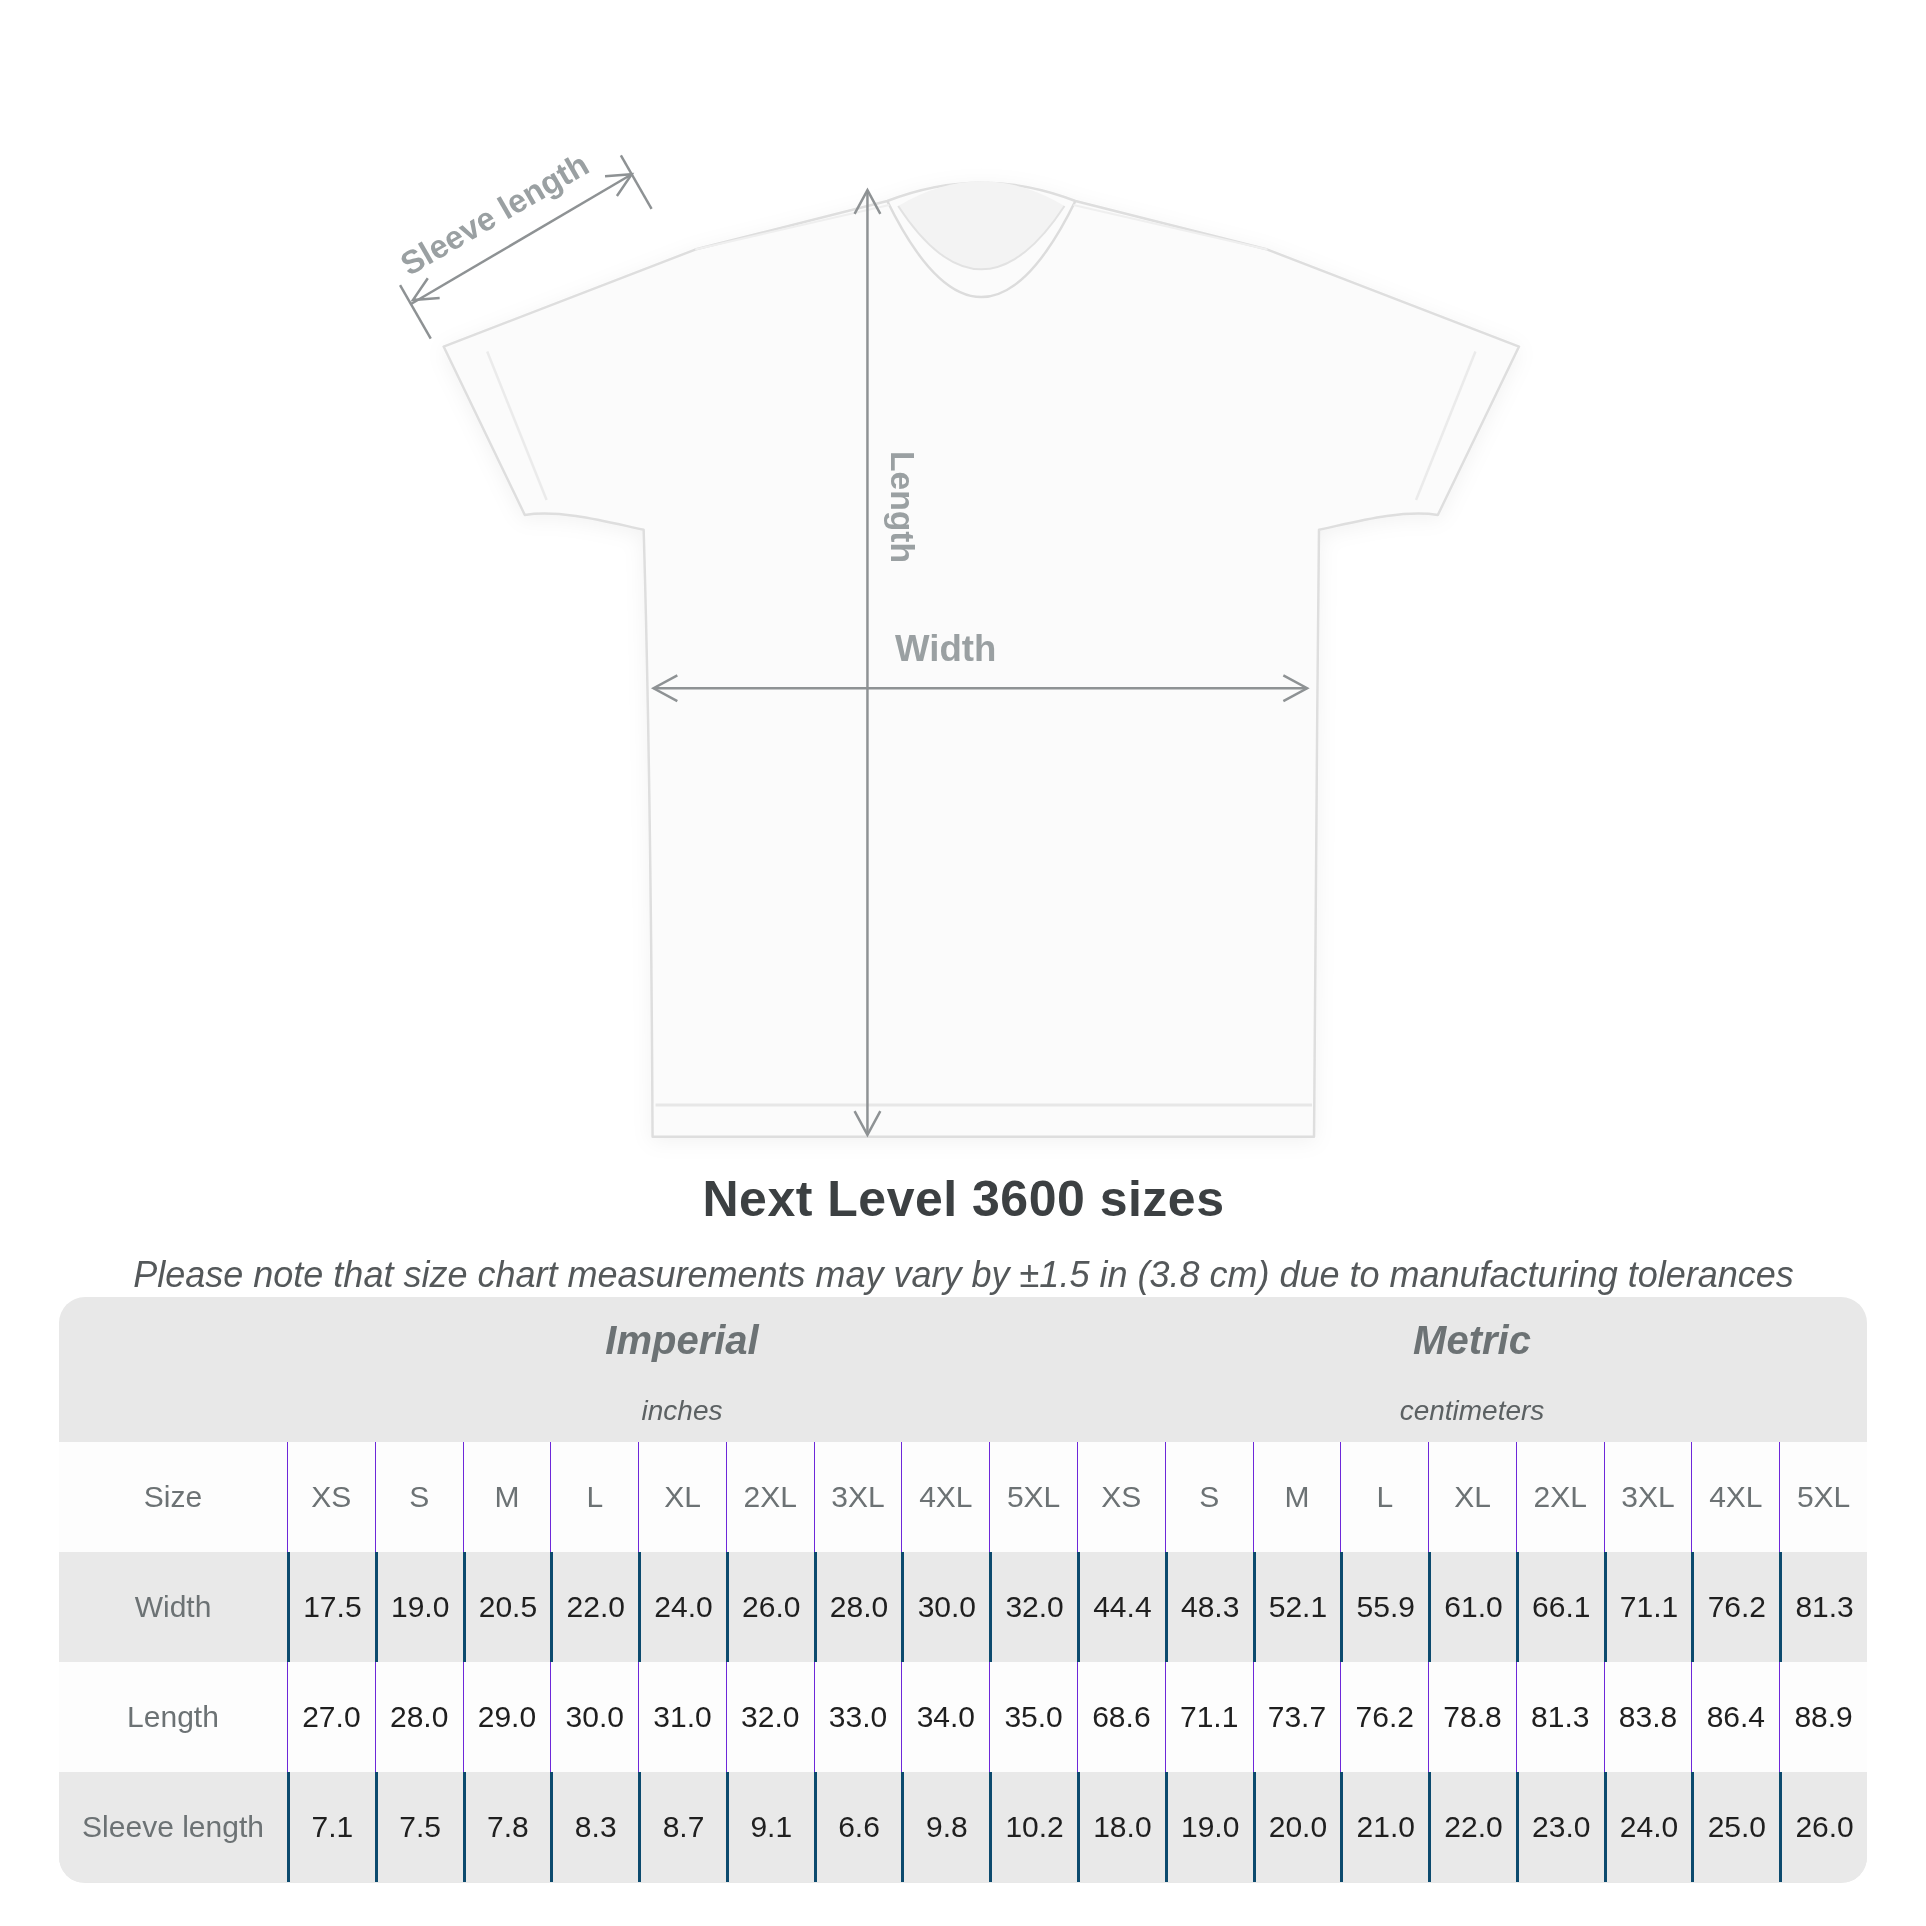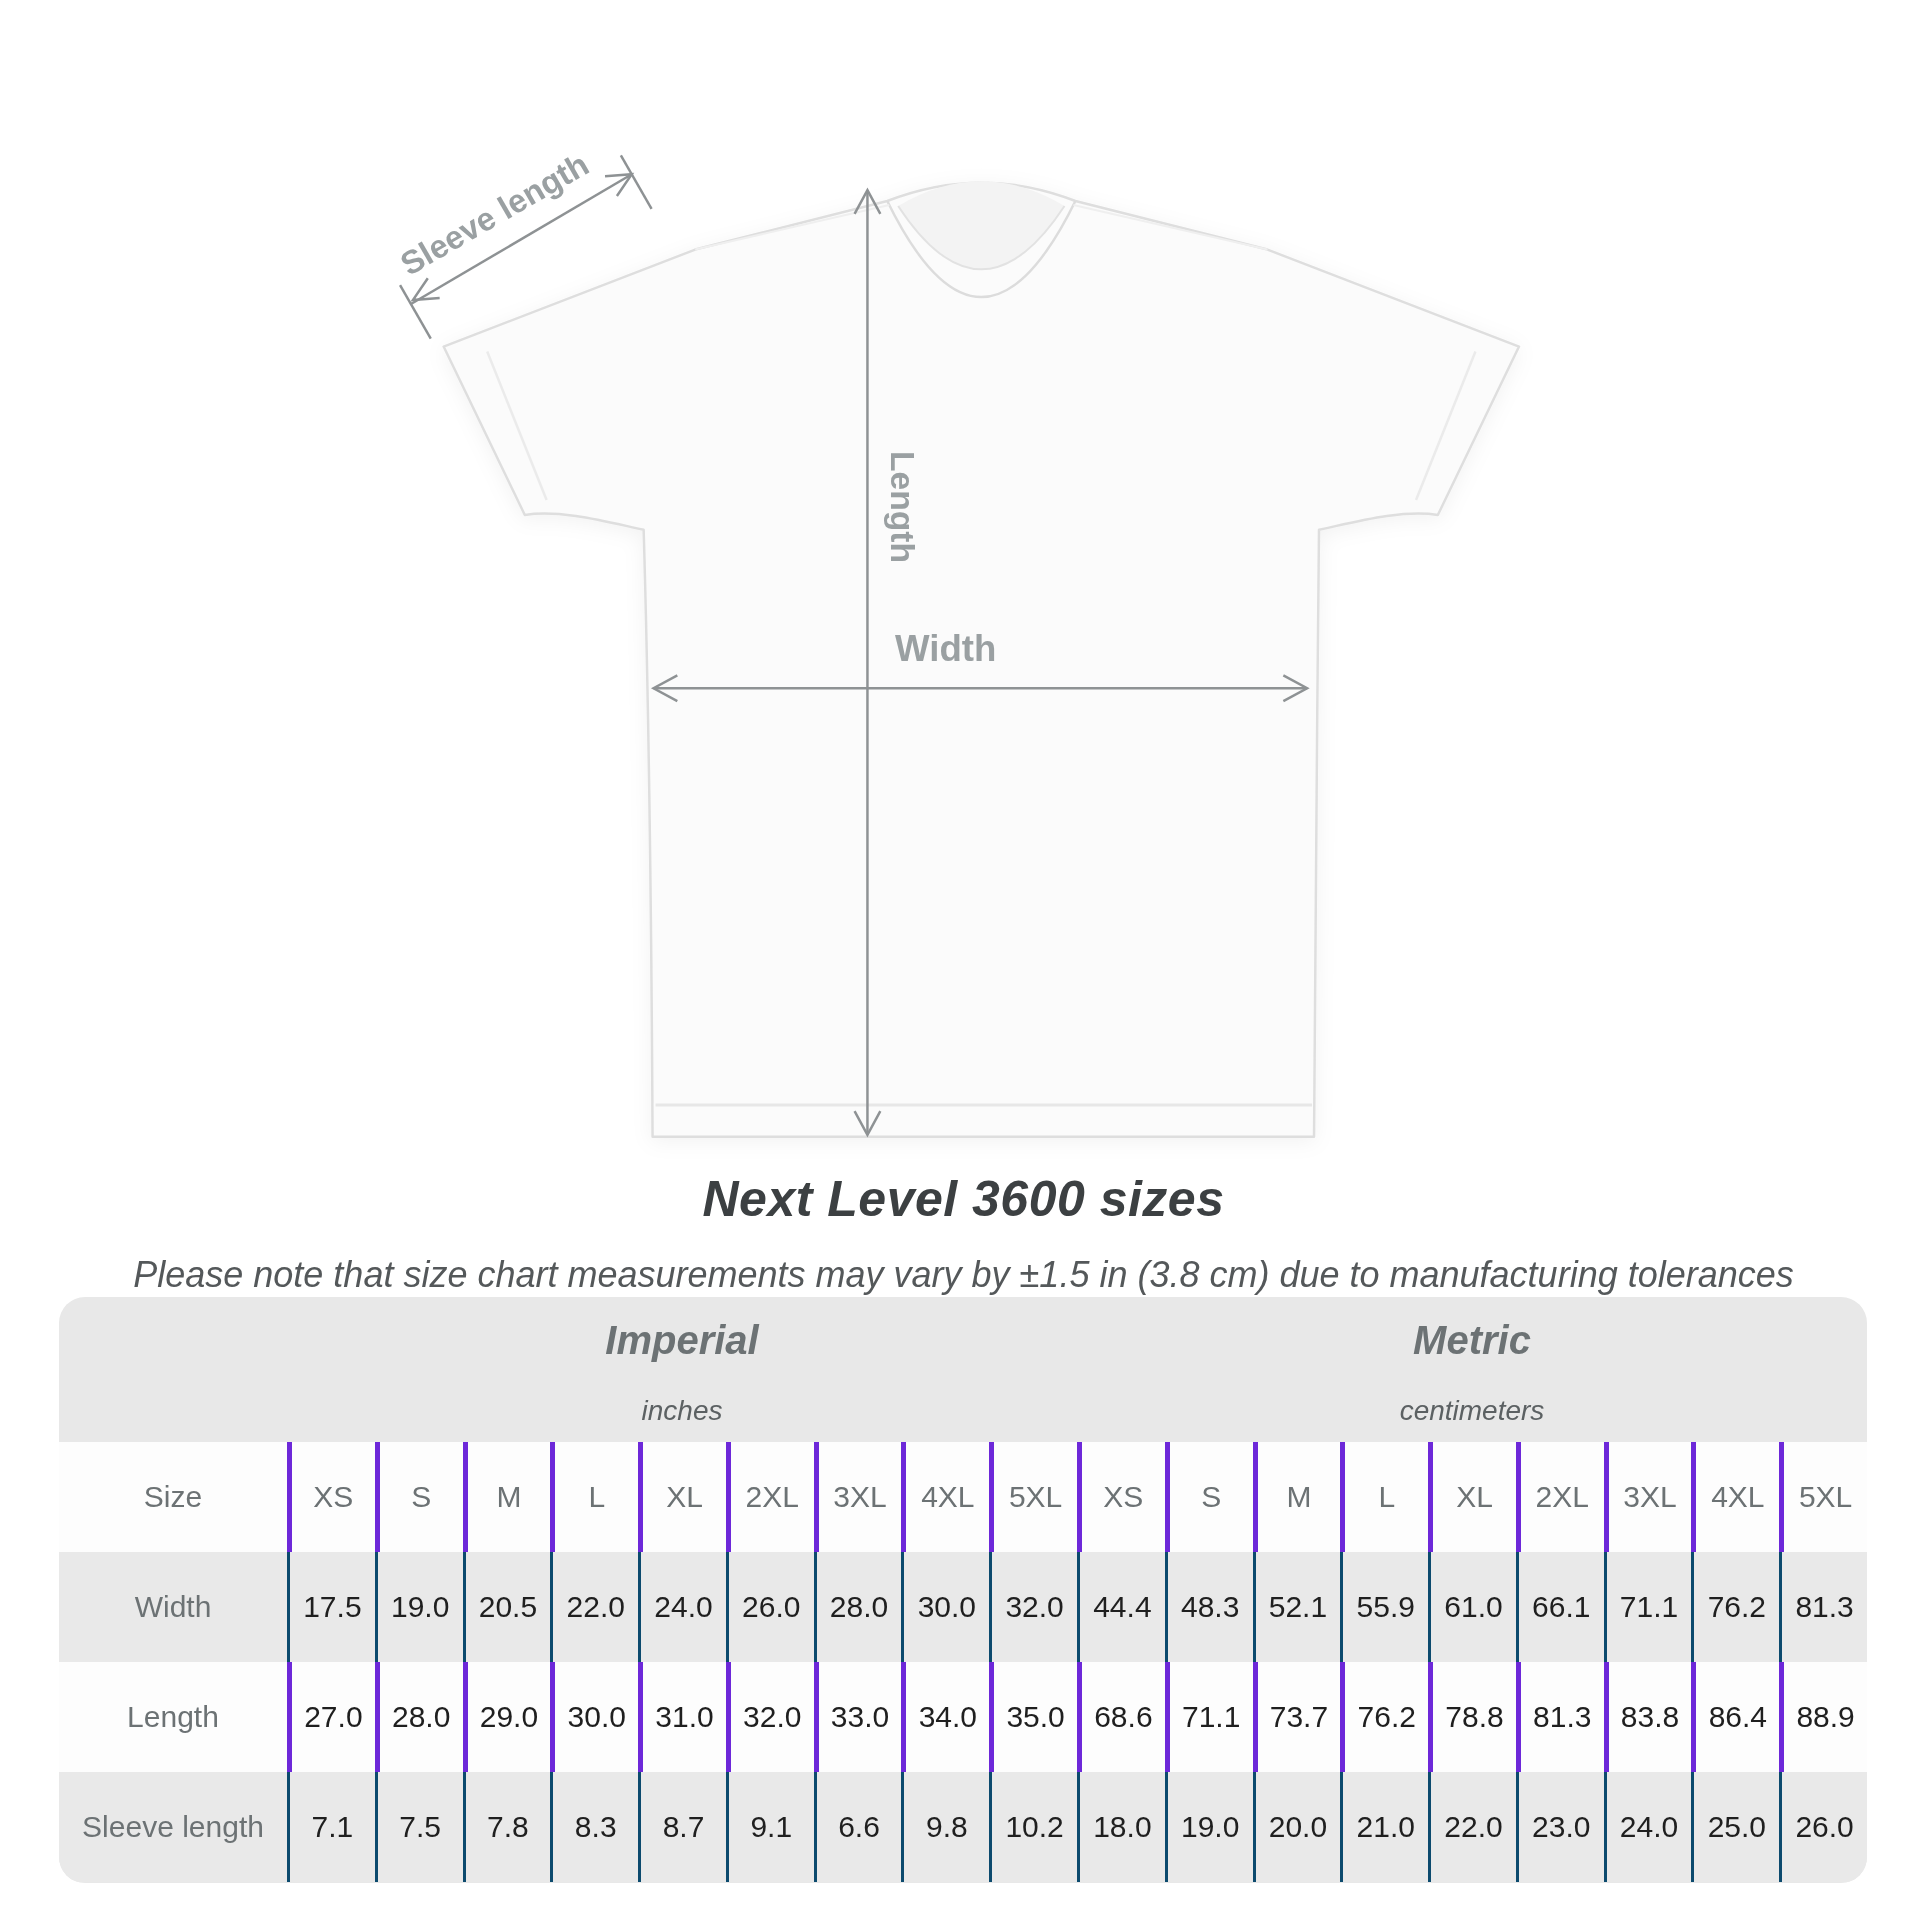--- a/index.html
+++ b/index.html
@@ -7,37 +7,37 @@
     position:relative;
     width:1927px;height:1927px;
     background:#ffffff;
     font-family:"Liberation Sans", sans-serif;
     overflow:hidden;
   }
   .diagram-svg{position:absolute;left:0;top:0;width:1927px;height:1927px;}
   .shirt{filter:drop-shadow(0 4px 10px rgba(0,0,0,0.05));}
   .dim-label{fill:#9aa0a2;font-weight:bold;font-family:"Liberation Sans",sans-serif;}
   .title-block{position:absolute;left:0;top:1170px;width:1927px;text-align:center;}
-  .chart-title{font-size:50px;font-weight:bold;color:#3c4042;letter-spacing:0.5px;font-style:italic;}
+  .chart-title{font-size:50px;font-weight:bold;color:#3c4042;letter-spacing:0.5px;}
   .chart-subtitle{margin-top:26px;font-size:36px;font-style:italic;color:#54585a;}
   .size-table{
     position:absolute;left:59px;top:1297px;width:1808px;height:586px;
     background:#e8e8e8;border-radius:26px;overflow:hidden;
   }
   .unit-band{display:flex;height:145px;}
   .unit-spacer{width:228px;flex:0 0 auto;}
   .unit-group{flex:1 1 0;display:flex;flex-direction:column;align-items:center;justify-content:center;padding-top:6px;gap:16px;}
   .unit-name{font-size:40px;font-weight:bold;font-style:italic;color:#6c7274;}
   .unit-sub{margin-top:16px;font-size:28px;font-style:italic;color:#5c6163;}
   .grid{display:grid;grid-template-columns:228px repeat(18,1fr);}
   .c{
     height:110px;display:flex;align-items:center;justify-content:center;
     font-size:30px;color:#1f1f1f;
   }
-  .w{background:#fdfdfd;border-left:5px solid #6d28d9;}
+  .w{background:#fdfdfd;border-left:1px solid #6d28d9;}
   .g{background:#e9e9e9;border-left:3px solid #0c4a6e;}
   .first{border-left:none;}
   .hd{font-weight:normal;color:#6c7274;}
 </style>
 </head>
 <body>
 
 <div class="page">
 
   <svg class="diagram-svg" viewBox="0 0 1946 1946">

